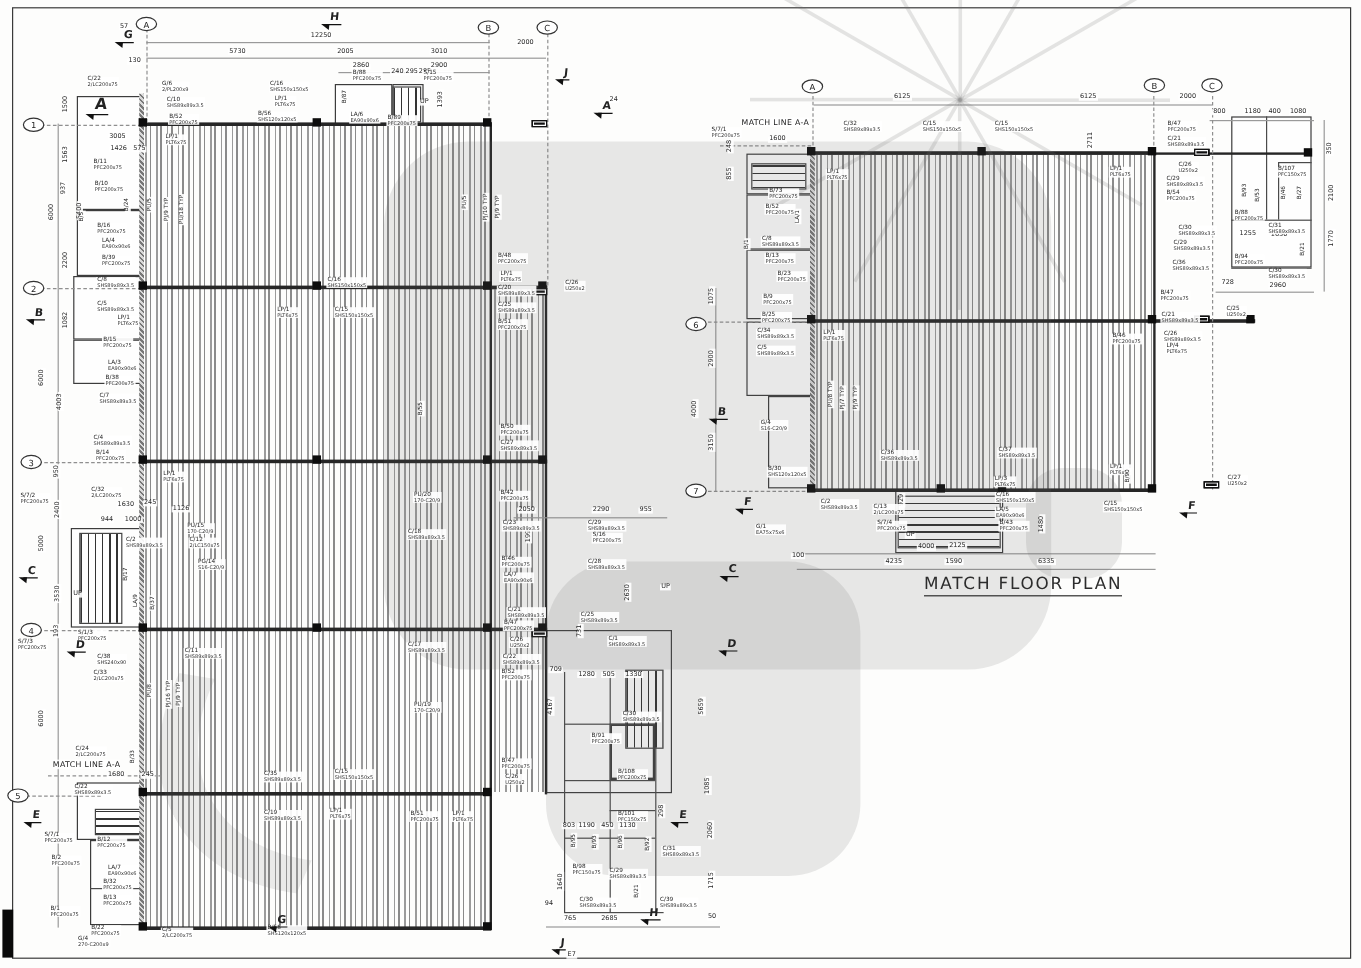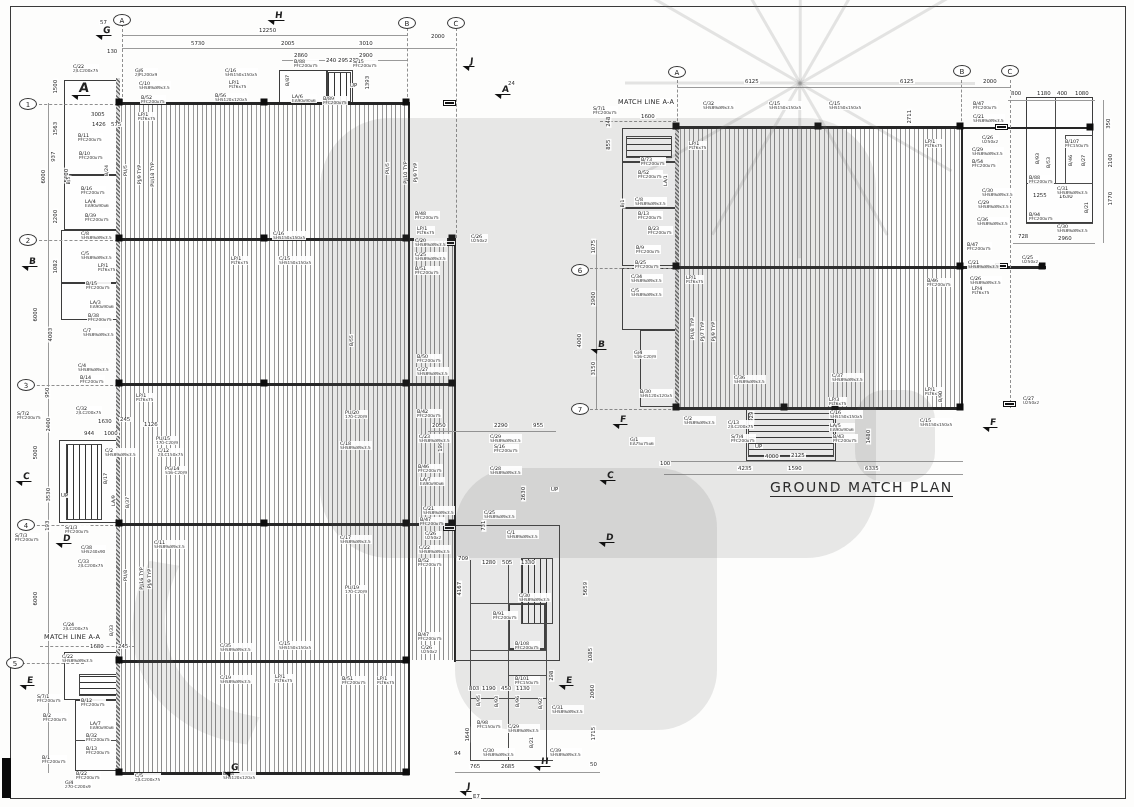--- a/index.html
+++ b/index.html
@@ -39,21 +39,21 @@
 </style>
 </head>
 <body>
 
 <div id="page">
   <div id="frame"></div>
   <div id="bindmark"></div>
   <div id="drawing">
     <div class="matchline" style="left:44px;top:633px;">MATCH LINE A-A</div>
     <div class="matchline" style="left:618px;top:98px;">MATCH LINE A-A</div>
-    <div class="titleblk" style="left:770px;top:479px;">GROUND MATCH PLAN</div>
+    <div class="titleblk" style="left:770px;top:479px;">MATCH FLOOR PLAN</div>
   <div class="deck" style="left: 119px; top: 103px; width: 290px; height: 671px;"></div>
       <div class="deck" style="left: 410px; top: 240px; width: 45px; height: 420px;"></div>
       <div class="deck" style="left: 678px; top: 128px; width: 284px; height: 281px;"></div>
       <div class="rct" style="left: 64px; top: 80px; width: 54px; height: 95px;"></div>
       <div class="rct" style="left: 64px; top: 175px; width: 54px; height: 55px;"></div>
       <div class="rct" style="left: 61px; top: 230px; width: 57px; height: 53px;"></div>
       <div class="rct" style="left: 61px; top: 283px; width: 57px; height: 37px;"></div>
       <div class="rct" style="left: 59px; top: 440px; width: 59px; height: 83px;"></div>
       <div class="rct" style="left: 64px; top: 652px; width: 56px; height: 48px;"></div>
       <div class="rct" style="left: 75px; top: 700px; width: 43px; height: 71px;"></div>

